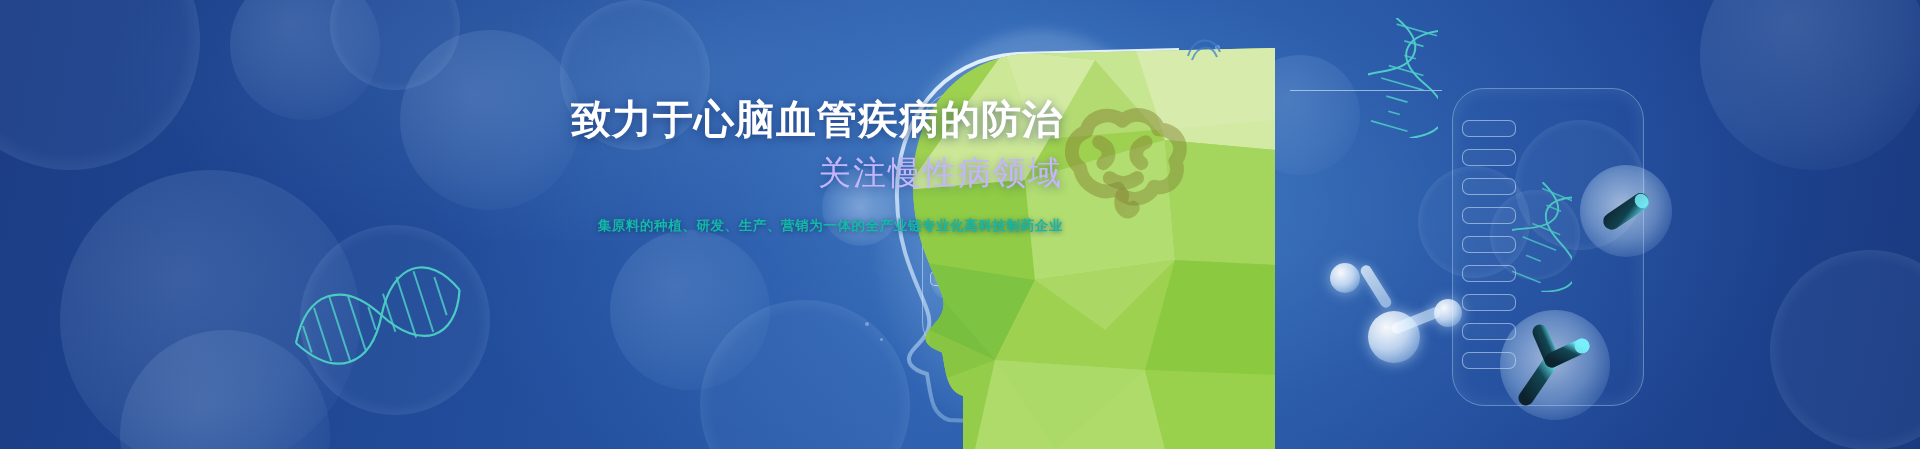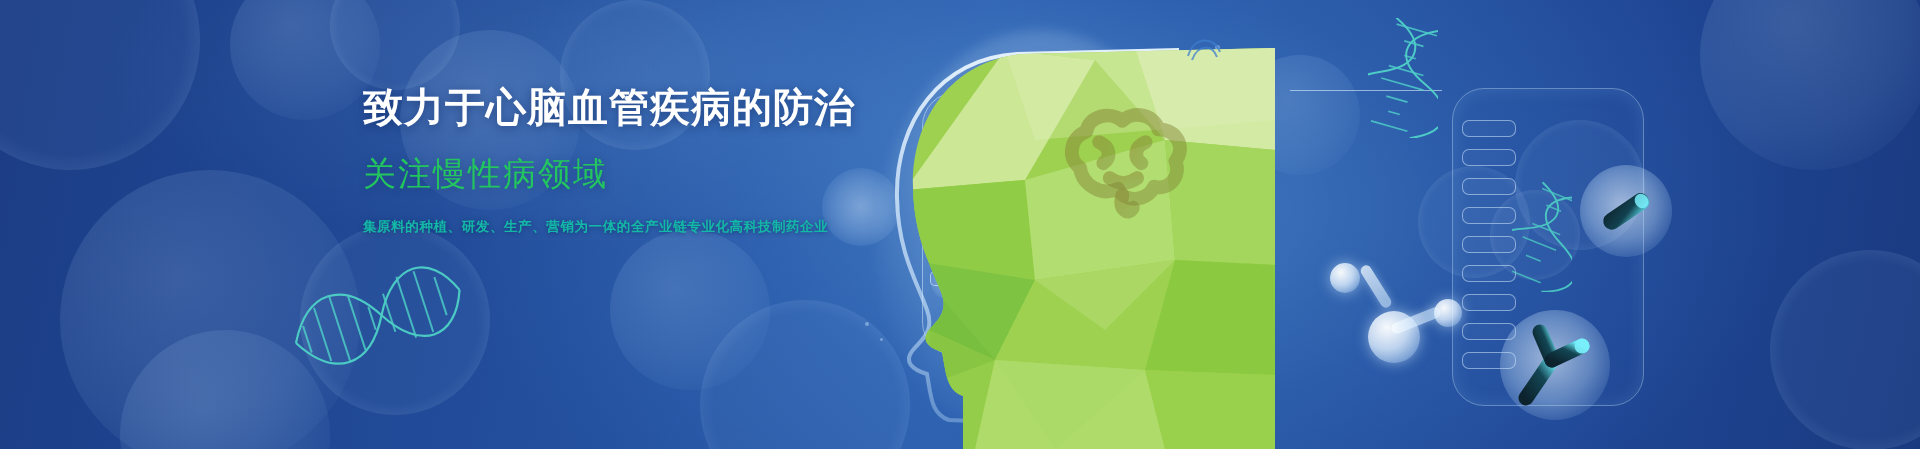--- a/index.html
+++ b/index.html
@@ -157,37 +157,38 @@
   }
   .head-outline {
     position: absolute;
     left: 42px; top: 18px;
     width: 292px; height: 392px;
   }
 
   
   .text-block {
     position: absolute;
-    left: 363px; top: 84px;
+    left: 363px; top: 96px;
     width: 700px;
+    text-align: right;
   }
   .headline {
     font-size: 40px;
     font-weight: 700;
     color: #ffffff;
     letter-spacing: 1px;
     line-height: 1.16;
     white-space: nowrap;
     text-shadow: 0 2px 10px rgba(12,36,92,0.55);
   }
   .subline {
-    margin-top: 25px;
+    margin-top: 12px;
     font-size: 33px;
     font-weight: 400;
-    color: #22c55e;
+    color: #c4b5fd;
     letter-spacing: 2px;
     line-height: 1.18;
     white-space: nowrap;
     text-shadow: 0 2px 8px rgba(16,44,100,0.45);
   }
   .tagline {
     margin-top: 24px;
     font-size: 13.5px;
     font-weight: 600;
     color: #14b8a6;

